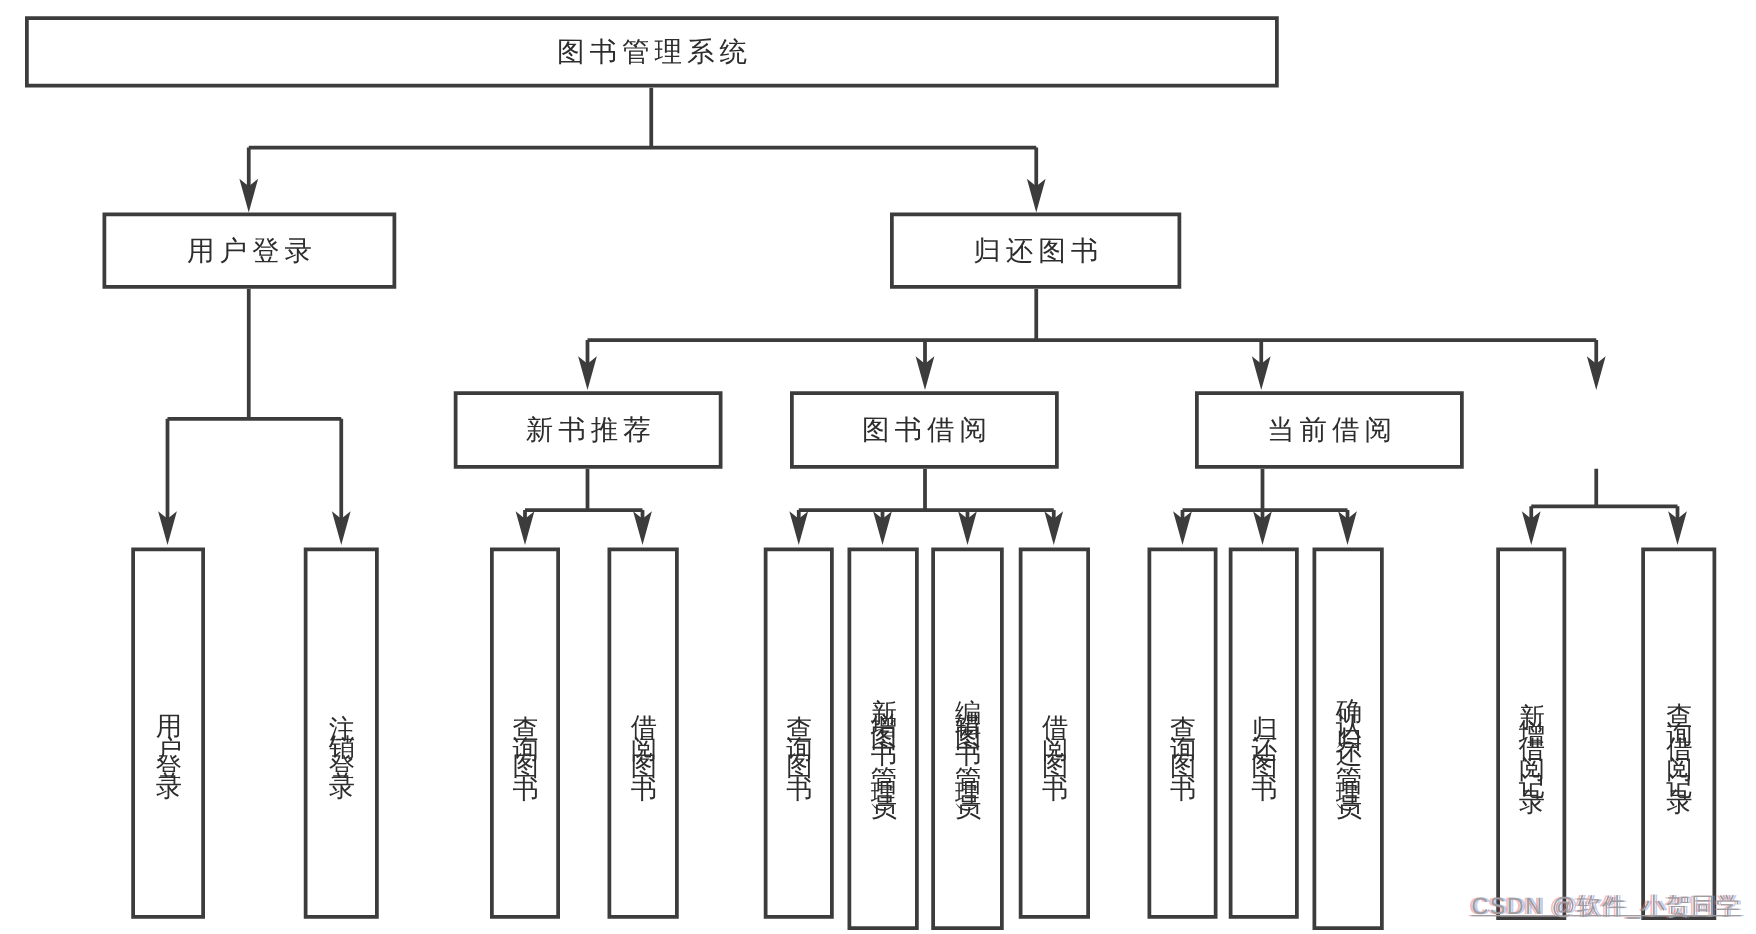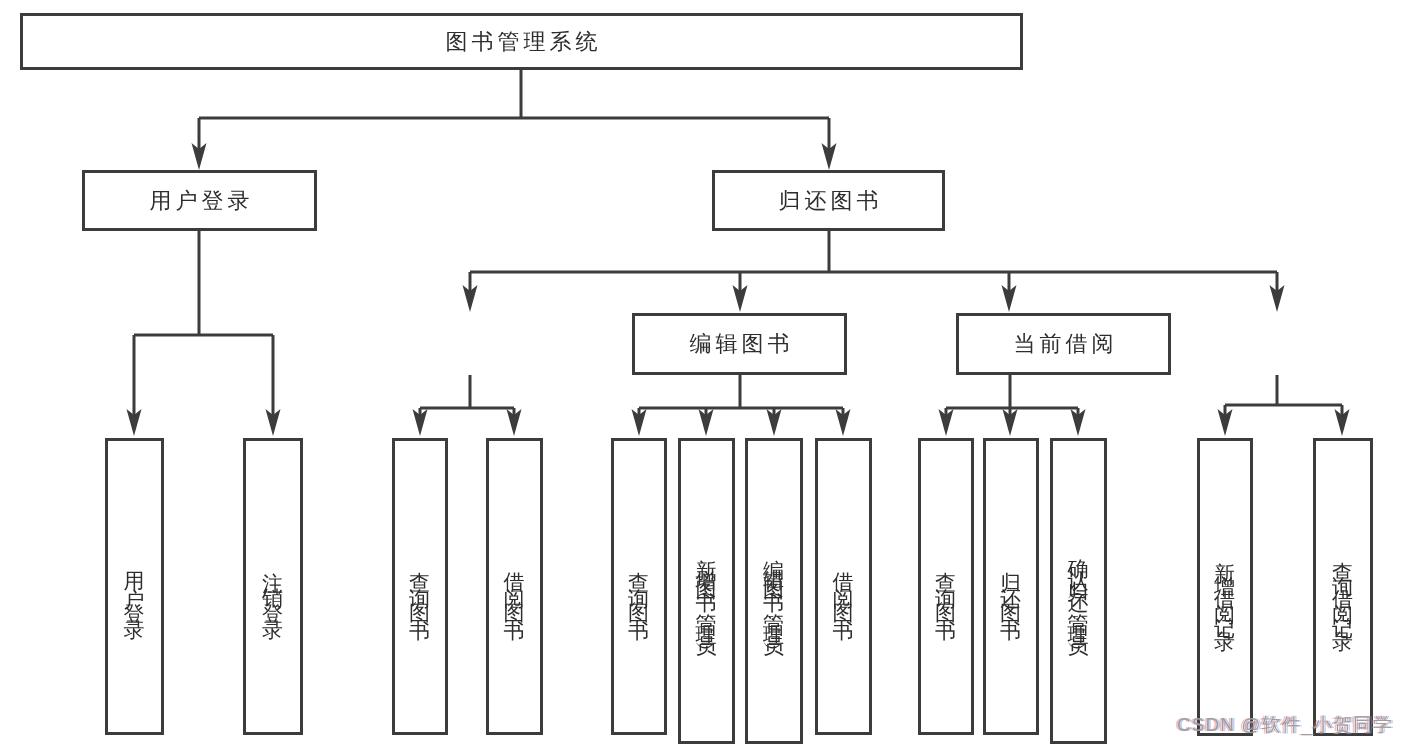--- a/index.html
+++ b/index.html
@@ -24,21 +24,21 @@
   .leaf span{
     writing-mode:vertical-rl; text-orientation:mixed;
     font-size:21px; letter-spacing:16px; line-height:1.1;
   }
   .leaf.six span{letter-spacing:14px;}
   .leaf.long span{letter-spacing:11px;}
   .watermark{
     position:absolute; top:712px; right:12px;
     font-size:19px; letter-spacing:1px; color:var(--watermark);
     text-shadow:-2px 0 rgba(236,110,110,.45), 2px 0 rgba(110,150,236,.45);
-    white-space:nowrap; z-index:5;
+    white-space:nowrap; z-index:5;text-decoration:underline;
   }
 </style>
 </head>
 <body>
 
 <div class="canvas">
 
   <svg class="connectors" viewBox="0 0 1405 747" xmlns="http://www.w3.org/2000/svg">
     <g>
       <path d="M521 70 V118 M199 118 H829 M199 118 V150 M829 118 V150"></path>
@@ -86,22 +86,25 @@
     <span>图书管理系统</span>
   </div>
 
   <div class="box hbox" style="left:82px;top:170px;width:235px;height:61px">
     <span>用户登录</span>
   </div>
   <div class="box hbox" style="left:712px;top:170px;width:233px;height:61px">
     <span>归还图书</span>
   </div>
 
+  <div class="box hbox" style="left:363px;top:313px;width:215px;height:62px">
+    <span>新书推荐</span>
+  </div>
   <div class="box hbox" style="left:632px;top:313px;width:215px;height:62px">
-    <span>编辑图书</span>
+    <span>图书借阅</span>
   </div>
   <div class="box hbox" style="left:956px;top:313px;width:215px;height:62px">
     <span>当前借阅</span>
   </div>
 
   <div class="box leaf" style="left:105px;top:438px;width:59px;height:297px">
     <span>用户登录</span>
   </div>
   <div class="box leaf" style="left:243px;top:438px;width:60px;height:297px">
     <span>注销登录</span>

